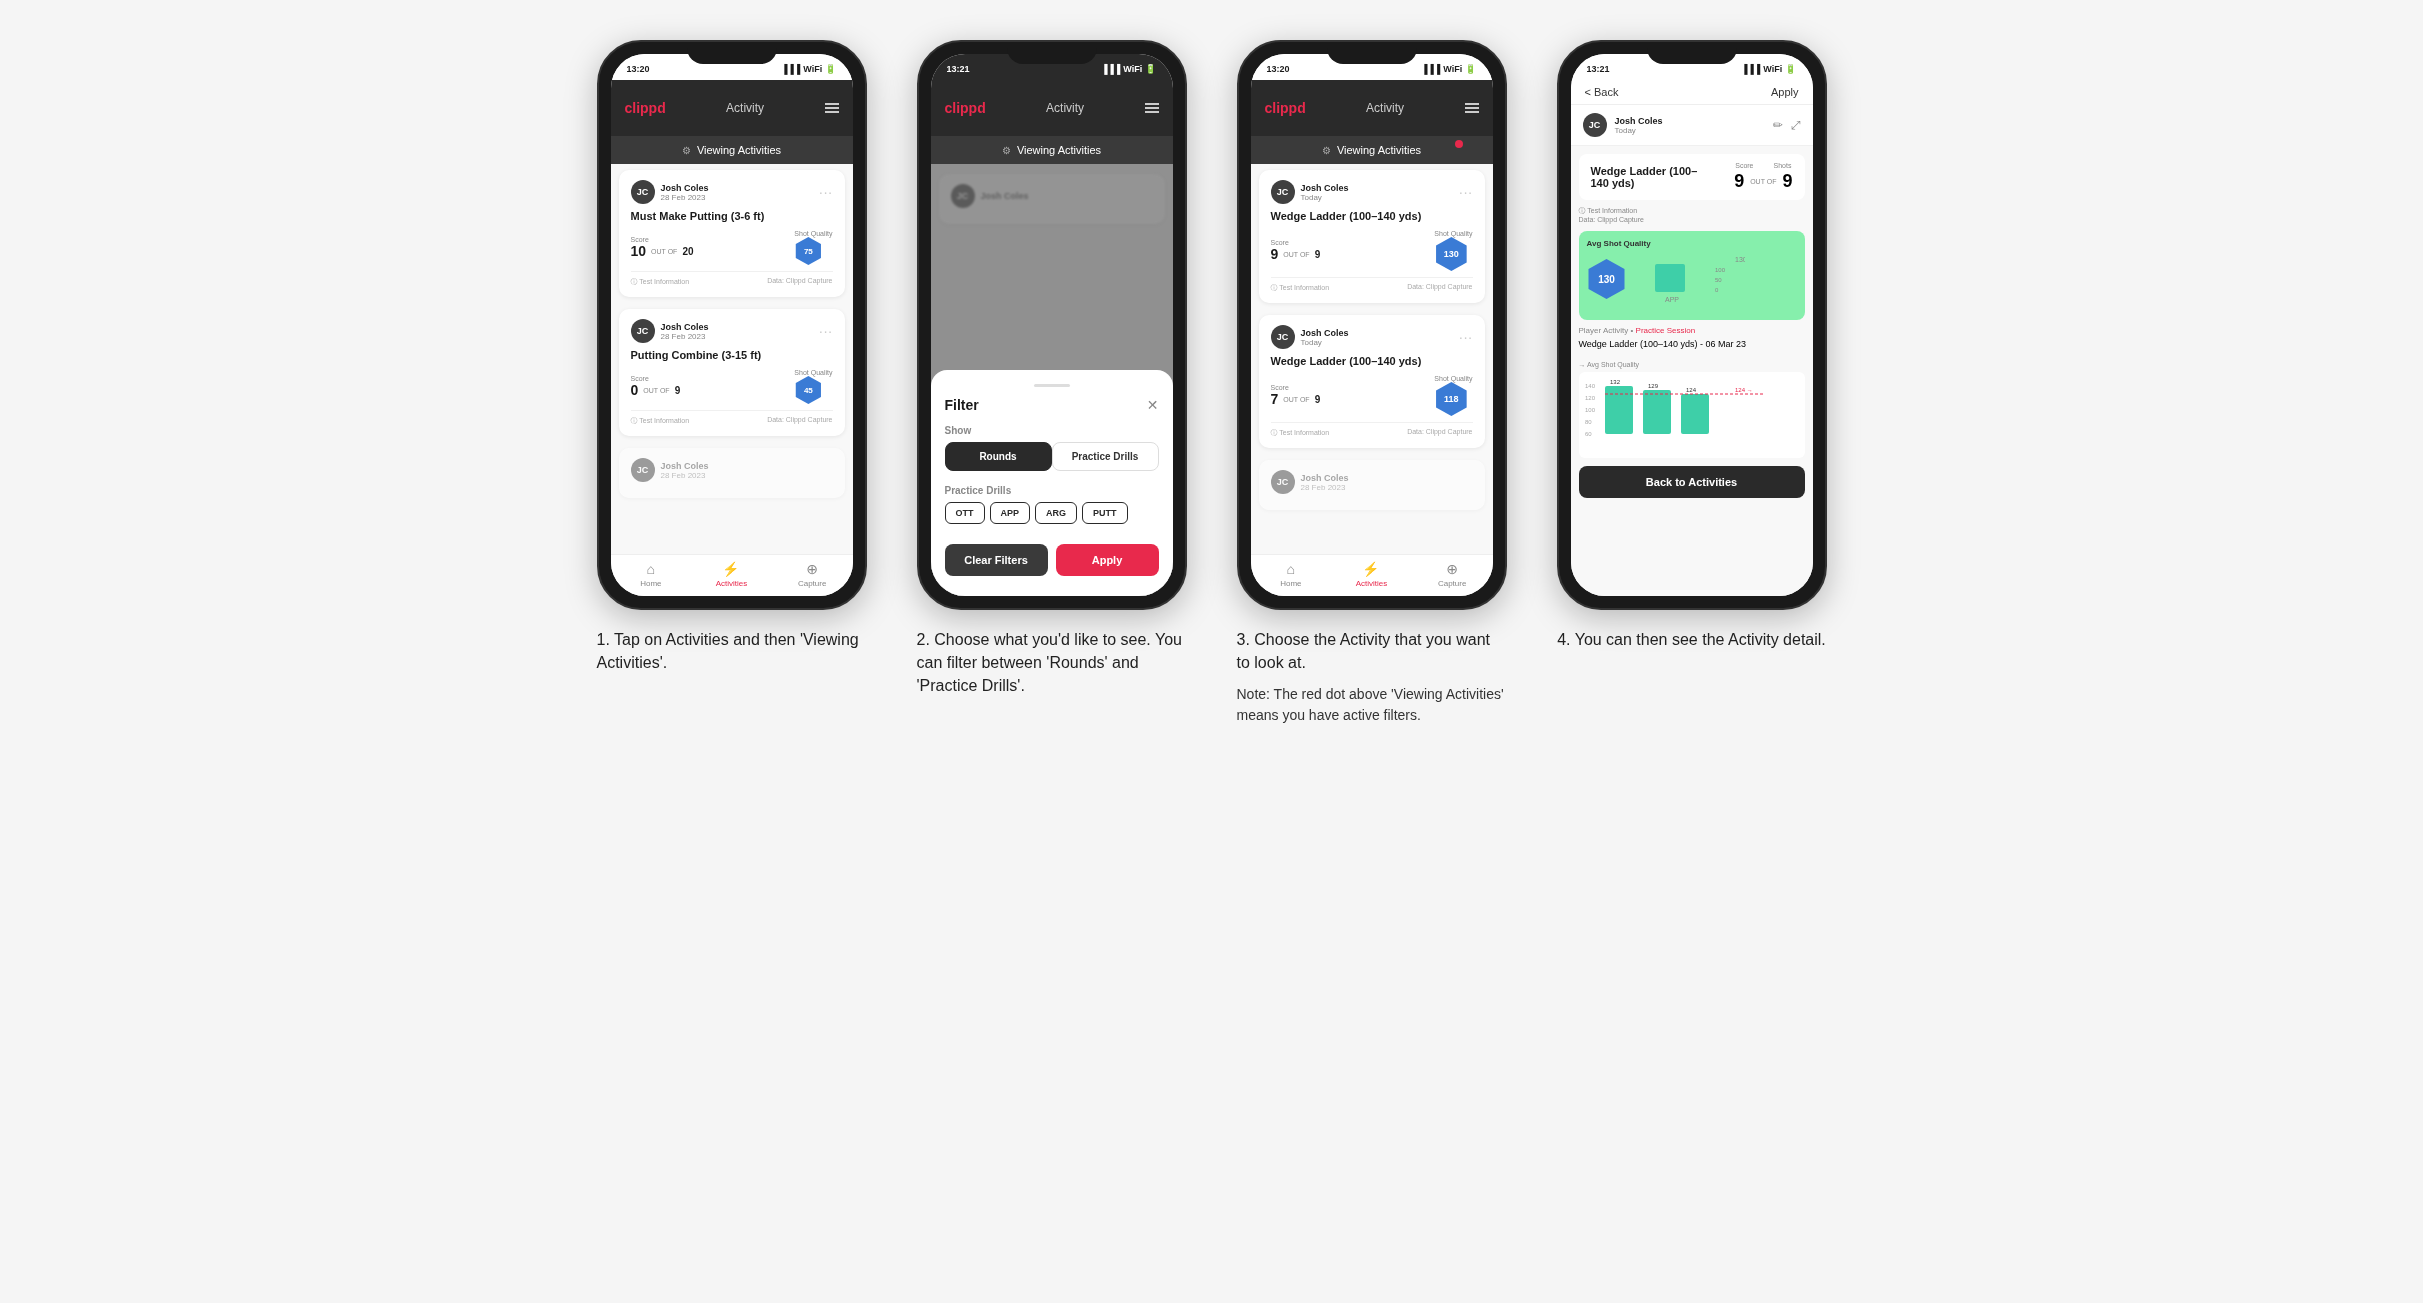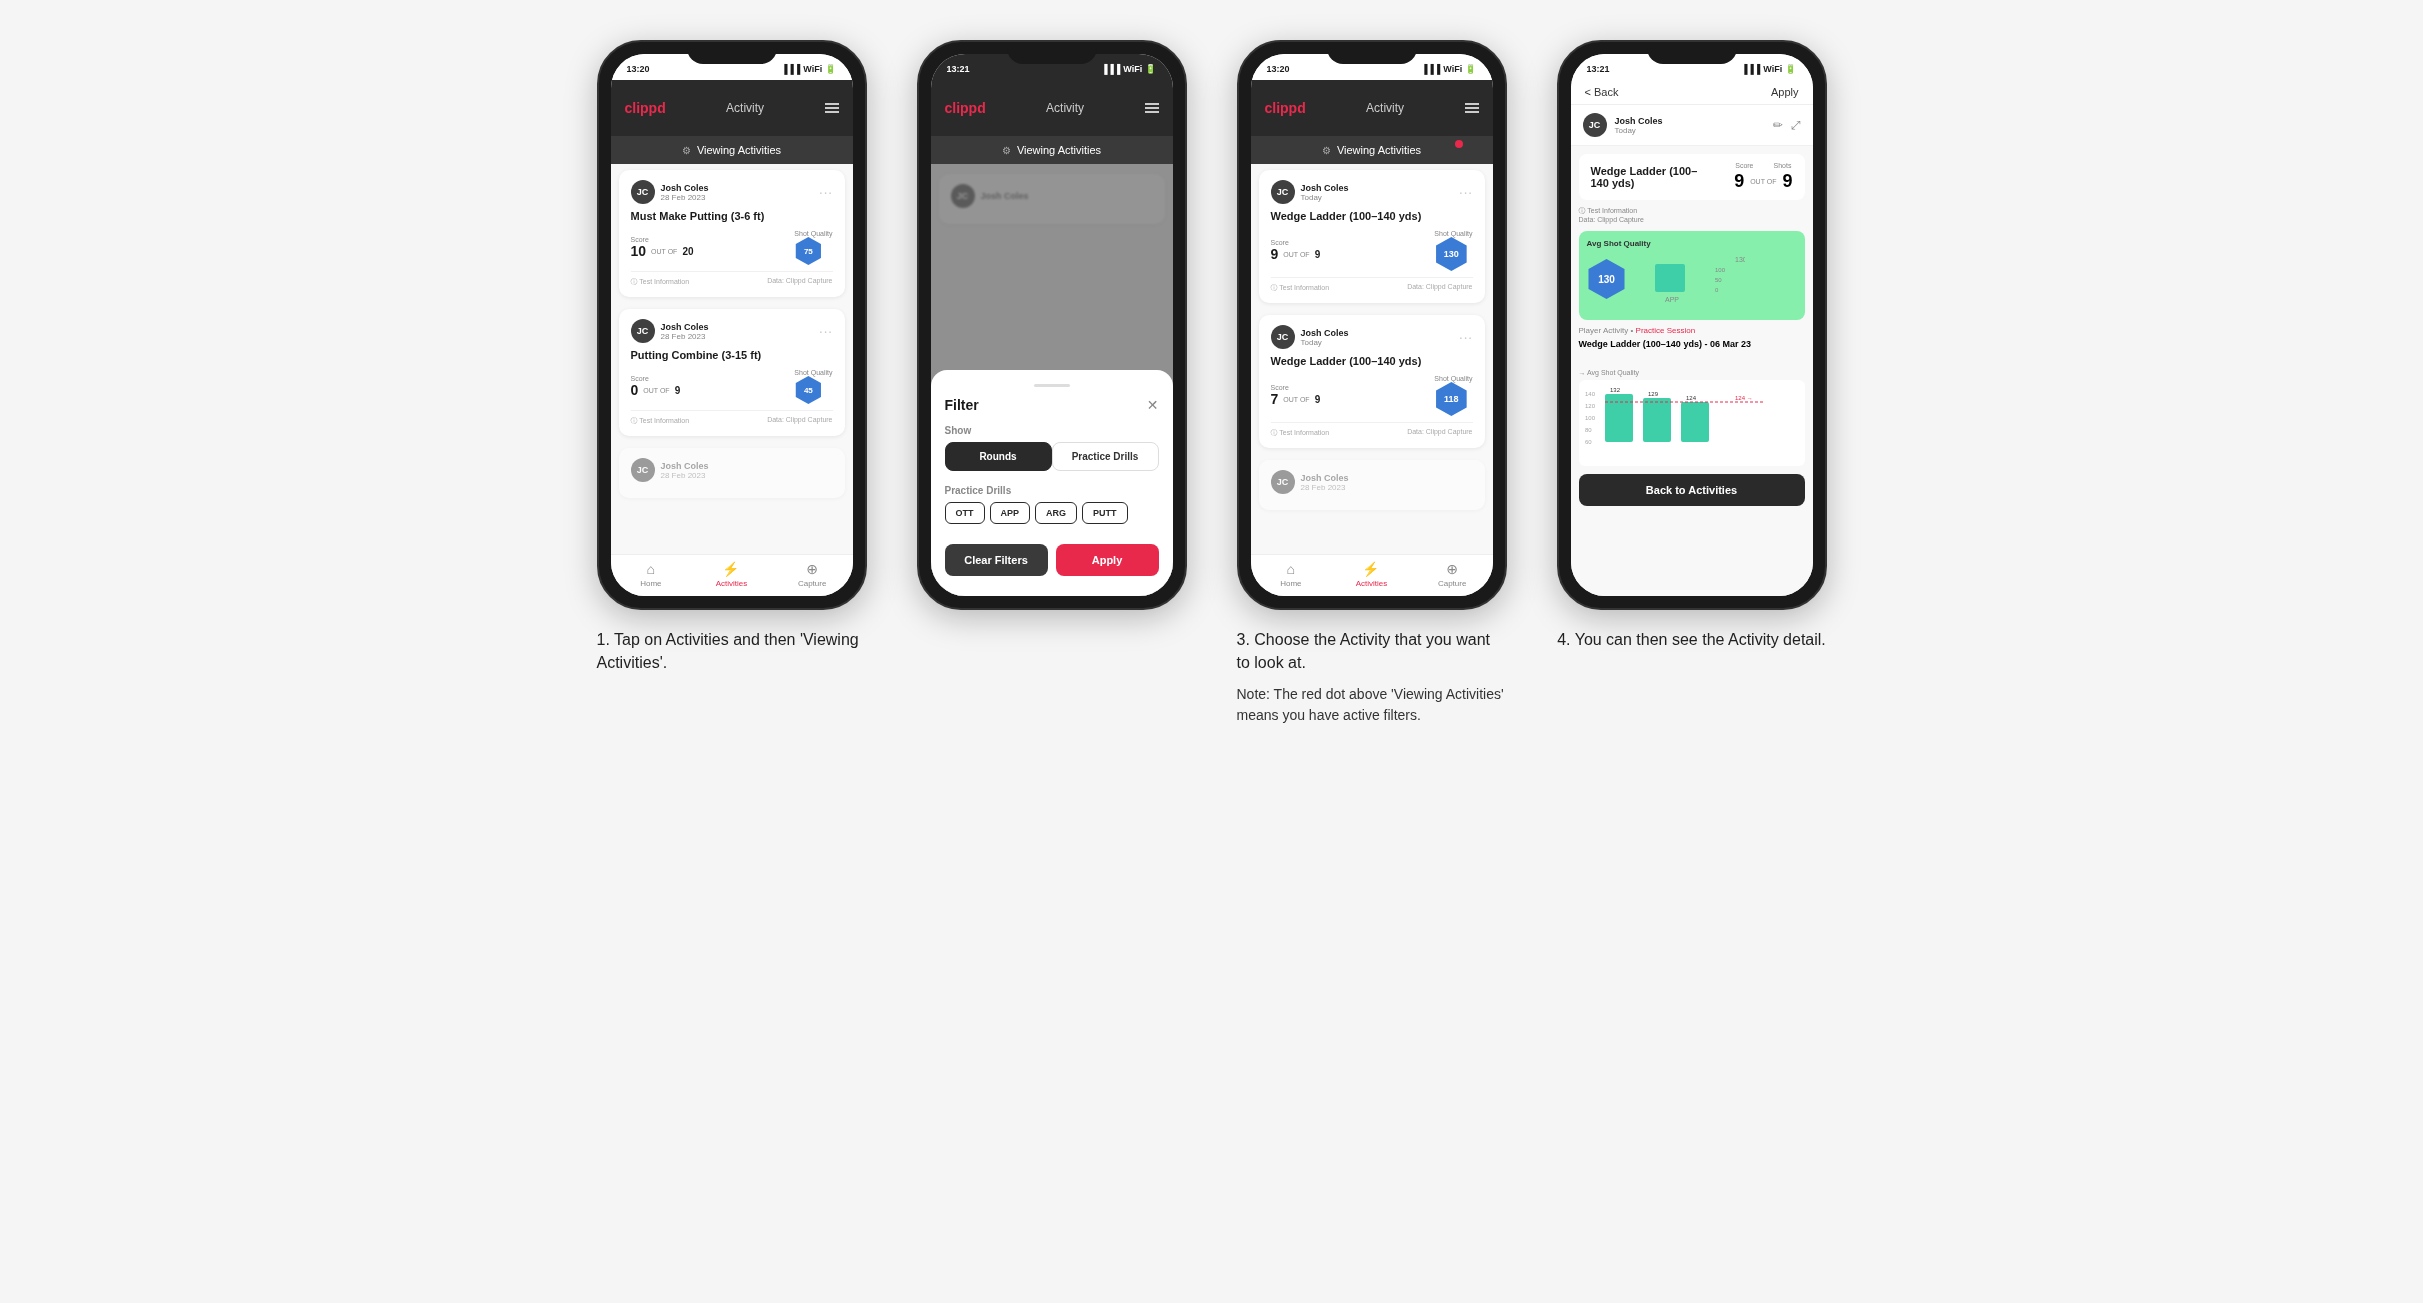--- a/index.html
+++ b/index.html
@@ -617,20 +617,24 @@
               <div class="filter-buttons">
                 <div class="btn-clear">Clear Filters</div>
                 <div class="btn-apply">Apply</div>
               </div>
             </div>
           </div>
         </div>
       </div>
     </div>
 
+    <div class="caption">
+      <span>2.</span>
+      <span>Choose what you'd like to see. You can filter between 'Rounds' and 'Practice Drills'.</span>
+    </div>
   </div>
 
   <div class="phone-col">
     <div class="phone">
       <div class="notch"></div>
       <div class="phone-inner">
         <div class="status-bar">
           <span>13:20</span>
           <div class="status-icons">
             <span>▐▐▐</span>
@@ -830,21 +834,21 @@
                   <text x="30" y="50" font-size="7" fill="#888">APP</text>
                 </svg>
               </div>
             </div>
           </div>
 
           <div style="margin-top:6px;">
             <div class="session-label">
               Player Activity • <span>Practice Session</span>
             </div>
-            <div style="font-size:9px;font-weight:700;margin-bottom:20px;">Wedge Ladder (100–140 yds) - 06 Mar 23</div>
+            <div style="font-size:9px;font-weight:400;margin-bottom:12px;">Wedge Ladder (100–140 yds) - 06 Mar 23</div>
             <div style="font-size:7px;color:#888;margin-bottom:4px;">→ Avg Shot Quality</div>
 
             <div style="background:#fff;border-radius:6px;padding:6px;position:relative;">
               <svg width="190" height="70">
 
                 <text x="0" y="10" font-size="6" fill="#aaa">140</text>
                 <text x="0" y="22" font-size="6" fill="#aaa">120</text>
                 <text x="0" y="34" font-size="6" fill="#aaa">100</text>
                 <text x="0" y="46" font-size="6" fill="#aaa">80</text>
                 <text x="0" y="58" font-size="6" fill="#aaa">60</text>

